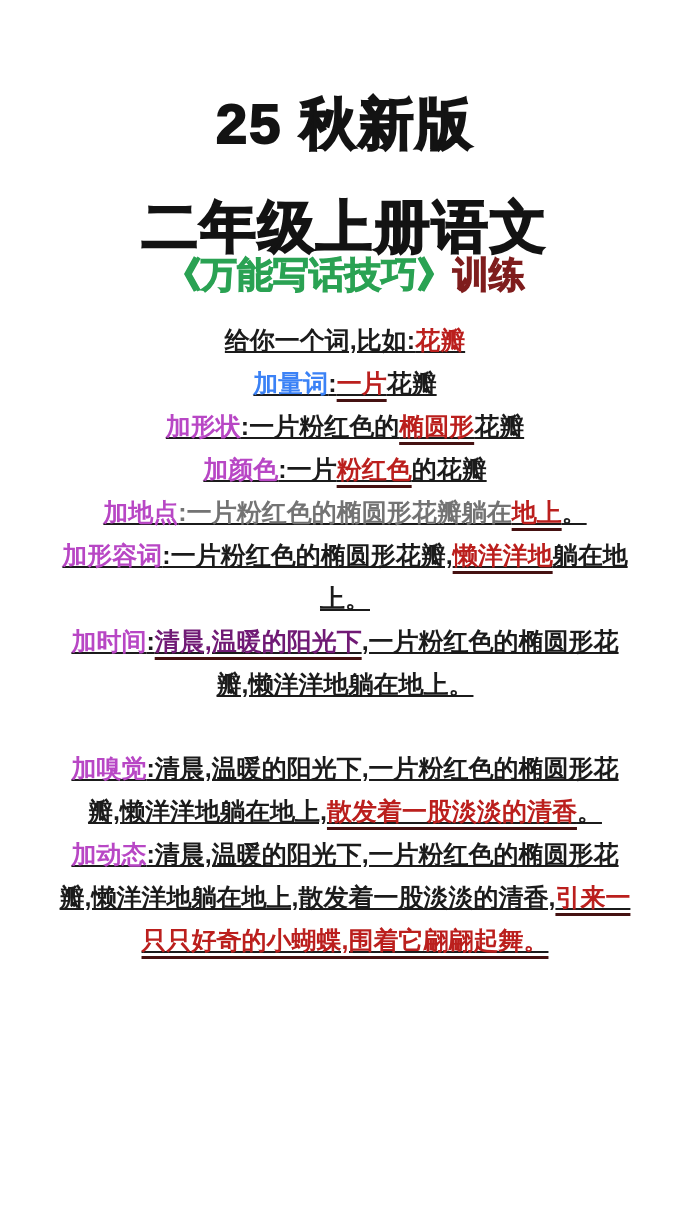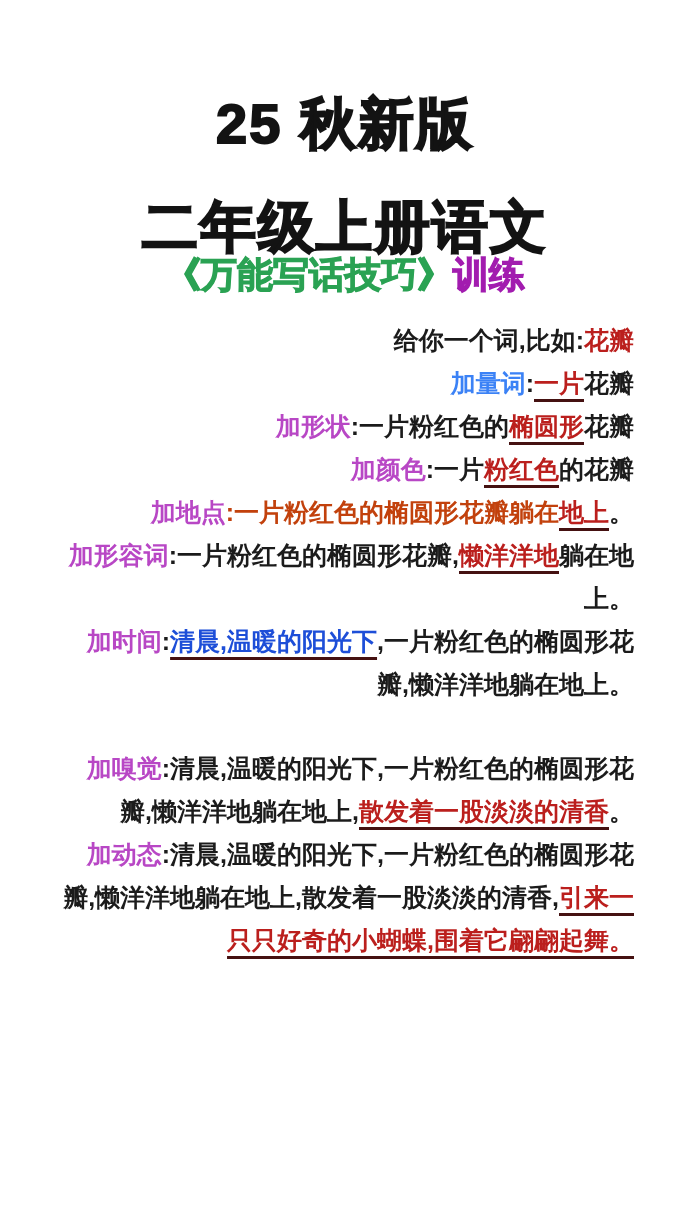--- a/index.html
+++ b/index.html
@@ -39,46 +39,47 @@
     white-space: nowrap;
   }
   .subtitle .book { -webkit-text-stroke: 1.2px currentColor; }
   .subtitle .suffix { -webkit-text-stroke: 1.2px currentColor; }
   .body-text {
     font-size: 25px;
     line-height: 43px;
     font-weight: 700;
     color: #1b1b1b;
     letter-spacing: 0;
-    text-align: right;
+    text-align: center;
+    text-decoration: underline;
   }
   .body-text p {
     margin: 0;
     padding: 0;
   }
   .body-text p.spacer { margin-top: 41px; }
   .seg-u {
     text-decoration: underline;
     text-decoration-thickness: 2.5px;
     text-underline-offset: 7px;
   }
 </style>
 </head>
 <body>
 
 <div class="page">
   <div class="title title-1" style="color: rgb(19, 19, 19);">25 秋新版</div>
   <div class="title title-2" style="color: rgb(19, 19, 19);">二年级上册语文</div>
   <div class="subtitle">
-    <span class="book" style="color: rgb(42, 162, 83);">《万能写话技巧》</span><span class="suffix" style="color: #a21caf; text-align: right;">训练</span>
+    <span class="book" style="color: rgb(42, 162, 83);">《万能写话技巧》</span><span class="suffix" style="color: #7f1d1d; text-align: right;">训练</span>
   </div>
   <div class="body-text">
       <p><span style="color: rgb(27, 27, 27);">给你一个词,比如:</span><span style="color: rgb(187, 31, 29);">花瓣</span></p>
       <p><span style="color: #3b82f6;">加量词</span><span style="color: rgb(27, 27, 27);">:</span><span class="seg-u" style="color: rgb(187, 31, 29); text-decoration-color: rgb(69, 17, 17);">一片</span><span style="color: rgb(27, 27, 27);">花瓣</span></p>
       <p><span style="color: rgb(184, 71, 197);">加形状</span><span style="color: rgb(27, 27, 27);">:一片粉红色的</span><span class="seg-u" style="color: rgb(187, 31, 29); text-decoration-color: rgb(69, 17, 17);">椭圆形</span><span style="color: rgb(27, 27, 27);">花瓣</span></p>
       <p><span style="color: rgb(184, 71, 197);">加颜色</span><span style="color: rgb(27, 27, 27);">:一片</span><span class="seg-u" style="color: rgb(187, 31, 29); text-decoration-color: rgb(69, 17, 17);">粉红色</span><span style="color: rgb(27, 27, 27);">的花瓣</span></p>
-      <p><span style="color: rgb(184, 71, 197);">加地点</span><span style="color: #c2410c;">:一片粉红色的椭圆形花瓣躺在</span><span class="seg-u" style="color: rgb(187, 31, 29); text-decoration-color: rgb(69, 17, 17);">地上</span><span style="color: rgb(27, 27, 27);">。</span></p>
+      <p><span style="color: rgb(184, 71, 197);">加地点</span><span style="color: #737373;">:一片粉红色的椭圆形花瓣躺在</span><span class="seg-u" style="color: rgb(187, 31, 29); text-decoration-color: rgb(69, 17, 17);">地上</span><span style="color: rgb(27, 27, 27);">。</span></p>
       <p><span style="color: rgb(184, 71, 197);">加形容词</span><span style="color: rgb(27, 27, 27);">:一片粉红色的椭圆形花瓣,</span><span class="seg-u" style="color: rgb(187, 31, 29); text-decoration-color: rgb(69, 17, 17);">懒洋洋地</span><span style="color: rgb(27, 27, 27);">躺在地上。</span></p>
-      <p><span style="color: rgb(184, 71, 197);">加时间</span><span style="color: rgb(27, 27, 27);">:</span><span class="seg-u" style="color: #1d4ed8; text-decoration-color: rgb(69, 17, 17);">清晨,温暖的阳光下</span><span style="color: rgb(27, 27, 27);">,一片粉红色的椭圆形花瓣,懒洋洋地躺在地上。</span></p>
+      <p><span style="color: rgb(184, 71, 197);">加时间</span><span style="color: rgb(27, 27, 27);">:</span><span class="seg-u" style="color: #701a75; text-decoration-color: rgb(69, 17, 17);">清晨,温暖的阳光下</span><span style="color: rgb(27, 27, 27);">,一片粉红色的椭圆形花瓣,懒洋洋地躺在地上。</span></p>
       <p class="spacer"><span style="color: rgb(184, 71, 197);">加嗅觉</span><span style="color: rgb(27, 27, 27);">:清晨,温暖的阳光下,一片粉红色的椭圆形花瓣,懒洋洋地躺在地上,</span><span class="seg-u" style="color: rgb(187, 31, 29); text-decoration-color: rgb(69, 17, 17);">散发着一股淡淡的清香</span><span style="color: rgb(27, 27, 27);">。</span></p>
       <p><span style="color: rgb(184, 71, 197);">加动态</span><span style="color: rgb(27, 27, 27);">:清晨,温暖的阳光下,一片粉红色的椭圆形花瓣,懒洋洋地躺在地上,散发着一股淡淡的清香,</span><span class="seg-u" style="color: rgb(187, 31, 29); text-decoration-color: rgb(69, 17, 17);">引来一只只好奇的小蝴蝶,围着它翩翩起舞。</span></p>
     </div>
 </div>
 
 </body></html>

